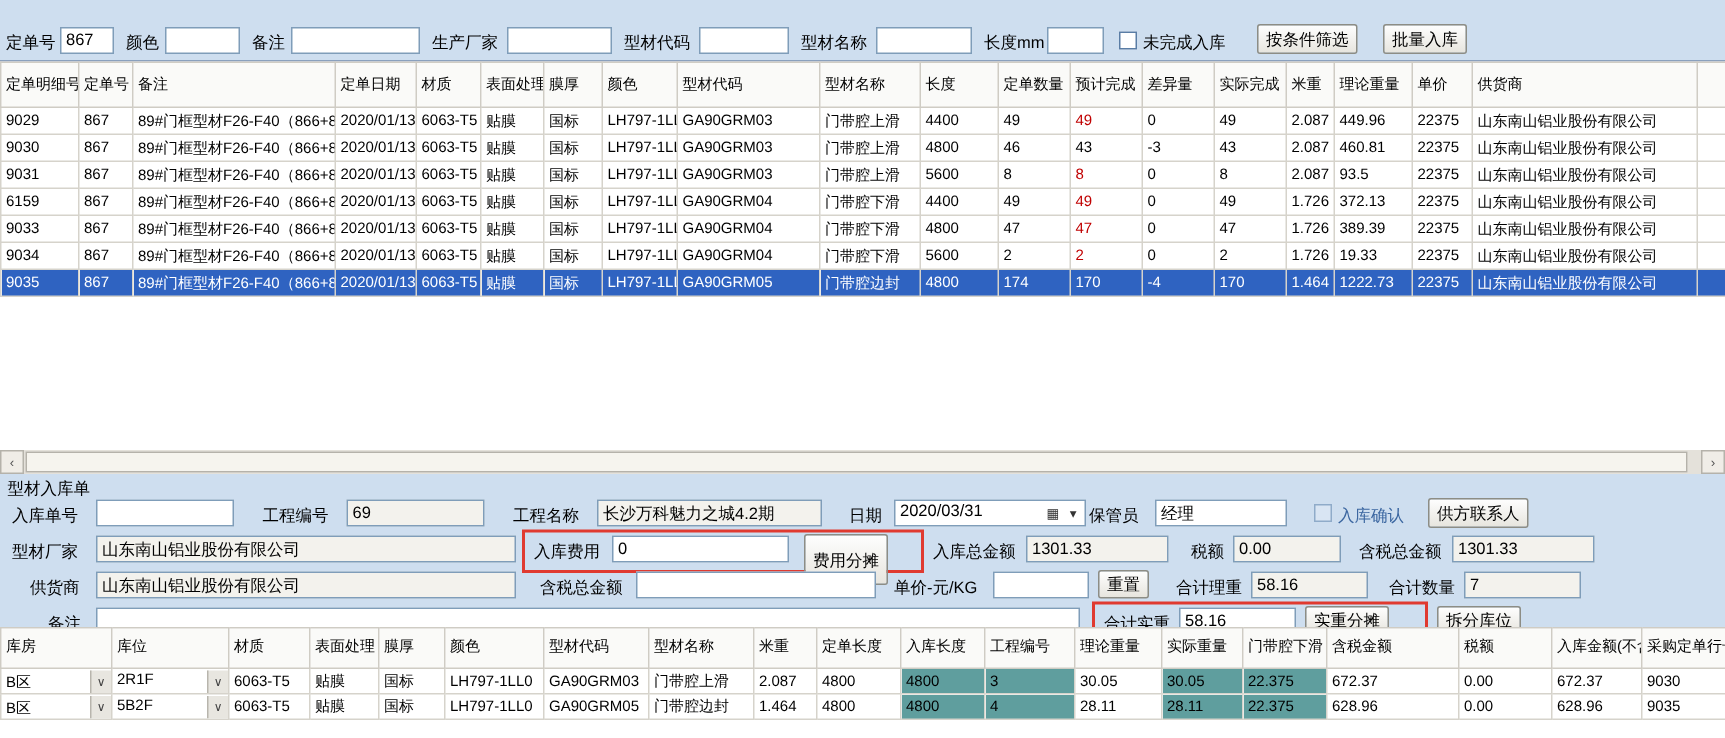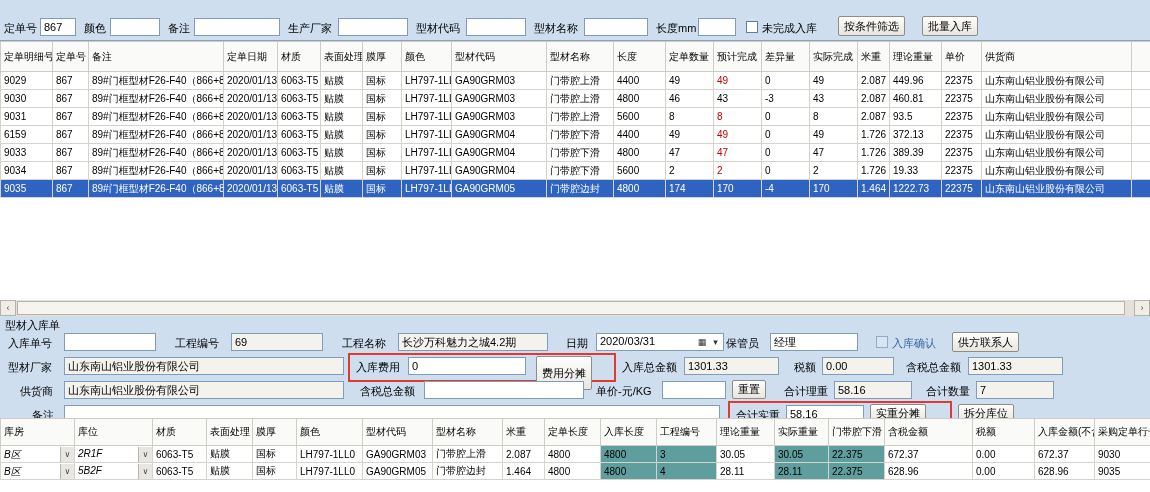--- a/index.html
+++ b/index.html
@@ -19,21 +19,21 @@
   .white-area{position:absolute;background:#fff;}
   table{border-collapse:collapse;table-layout:fixed;width:1150px;}
   th,td{border:1px solid #d6d3cb;font-weight:normal;text-align:left;font-size:10px;
         padding:1px 3px;white-space:nowrap;overflow:hidden;box-sizing:border-box;}
   th{background:#fafaf8;border-color:#cfccc4;height:15px;line-height:1.15;vertical-align:middle;}
   #t1 th{height:30px;} #t2 th{height:27px;}
   #t1 td{height:18px;} #t2 td{height:17px;}
   tr.selected td{background:#2f63c1;color:#fff;}
   td.red{color:#c00000;}
   td.teal{background:#5f9e9e;}
-  td.combo{padding:0;font-style:italic;}
+  td.combo{padding:0;}
   td.combo .cv{display:inline-block;padding:1px 0 0 3px;}
   .ca{float:right;width:13px;height:15px;text-align:center;font-size:8px;color:#444;
       background:#e8e6e0;border-left:1px solid #b8b5ad;line-height:15px;}
   .hscroll{position:absolute;left:0;top:300px;width:1150px;height:16px;background:#e4e1da;}
   .sbtn{position:absolute;top:0;width:16px;height:16px;background:#f0ede7;border:1px solid #b5b2aa;
         box-sizing:border-box;font-size:9px;line-height:14px;text-align:center;color:#555;}
   .sthumb{position:absolute;top:1px;left:17px;width:1108px;height:14px;background:#f6f4ee;
           border:1px solid #b5b2aa;box-sizing:border-box;}
   .datewrap{position:absolute;height:18px;border:1px solid #7f9db9;background:#fff;box-sizing:border-box;}
   .datewrap .dtext{position:absolute;left:3px;top:1px;font-size:11px;}

